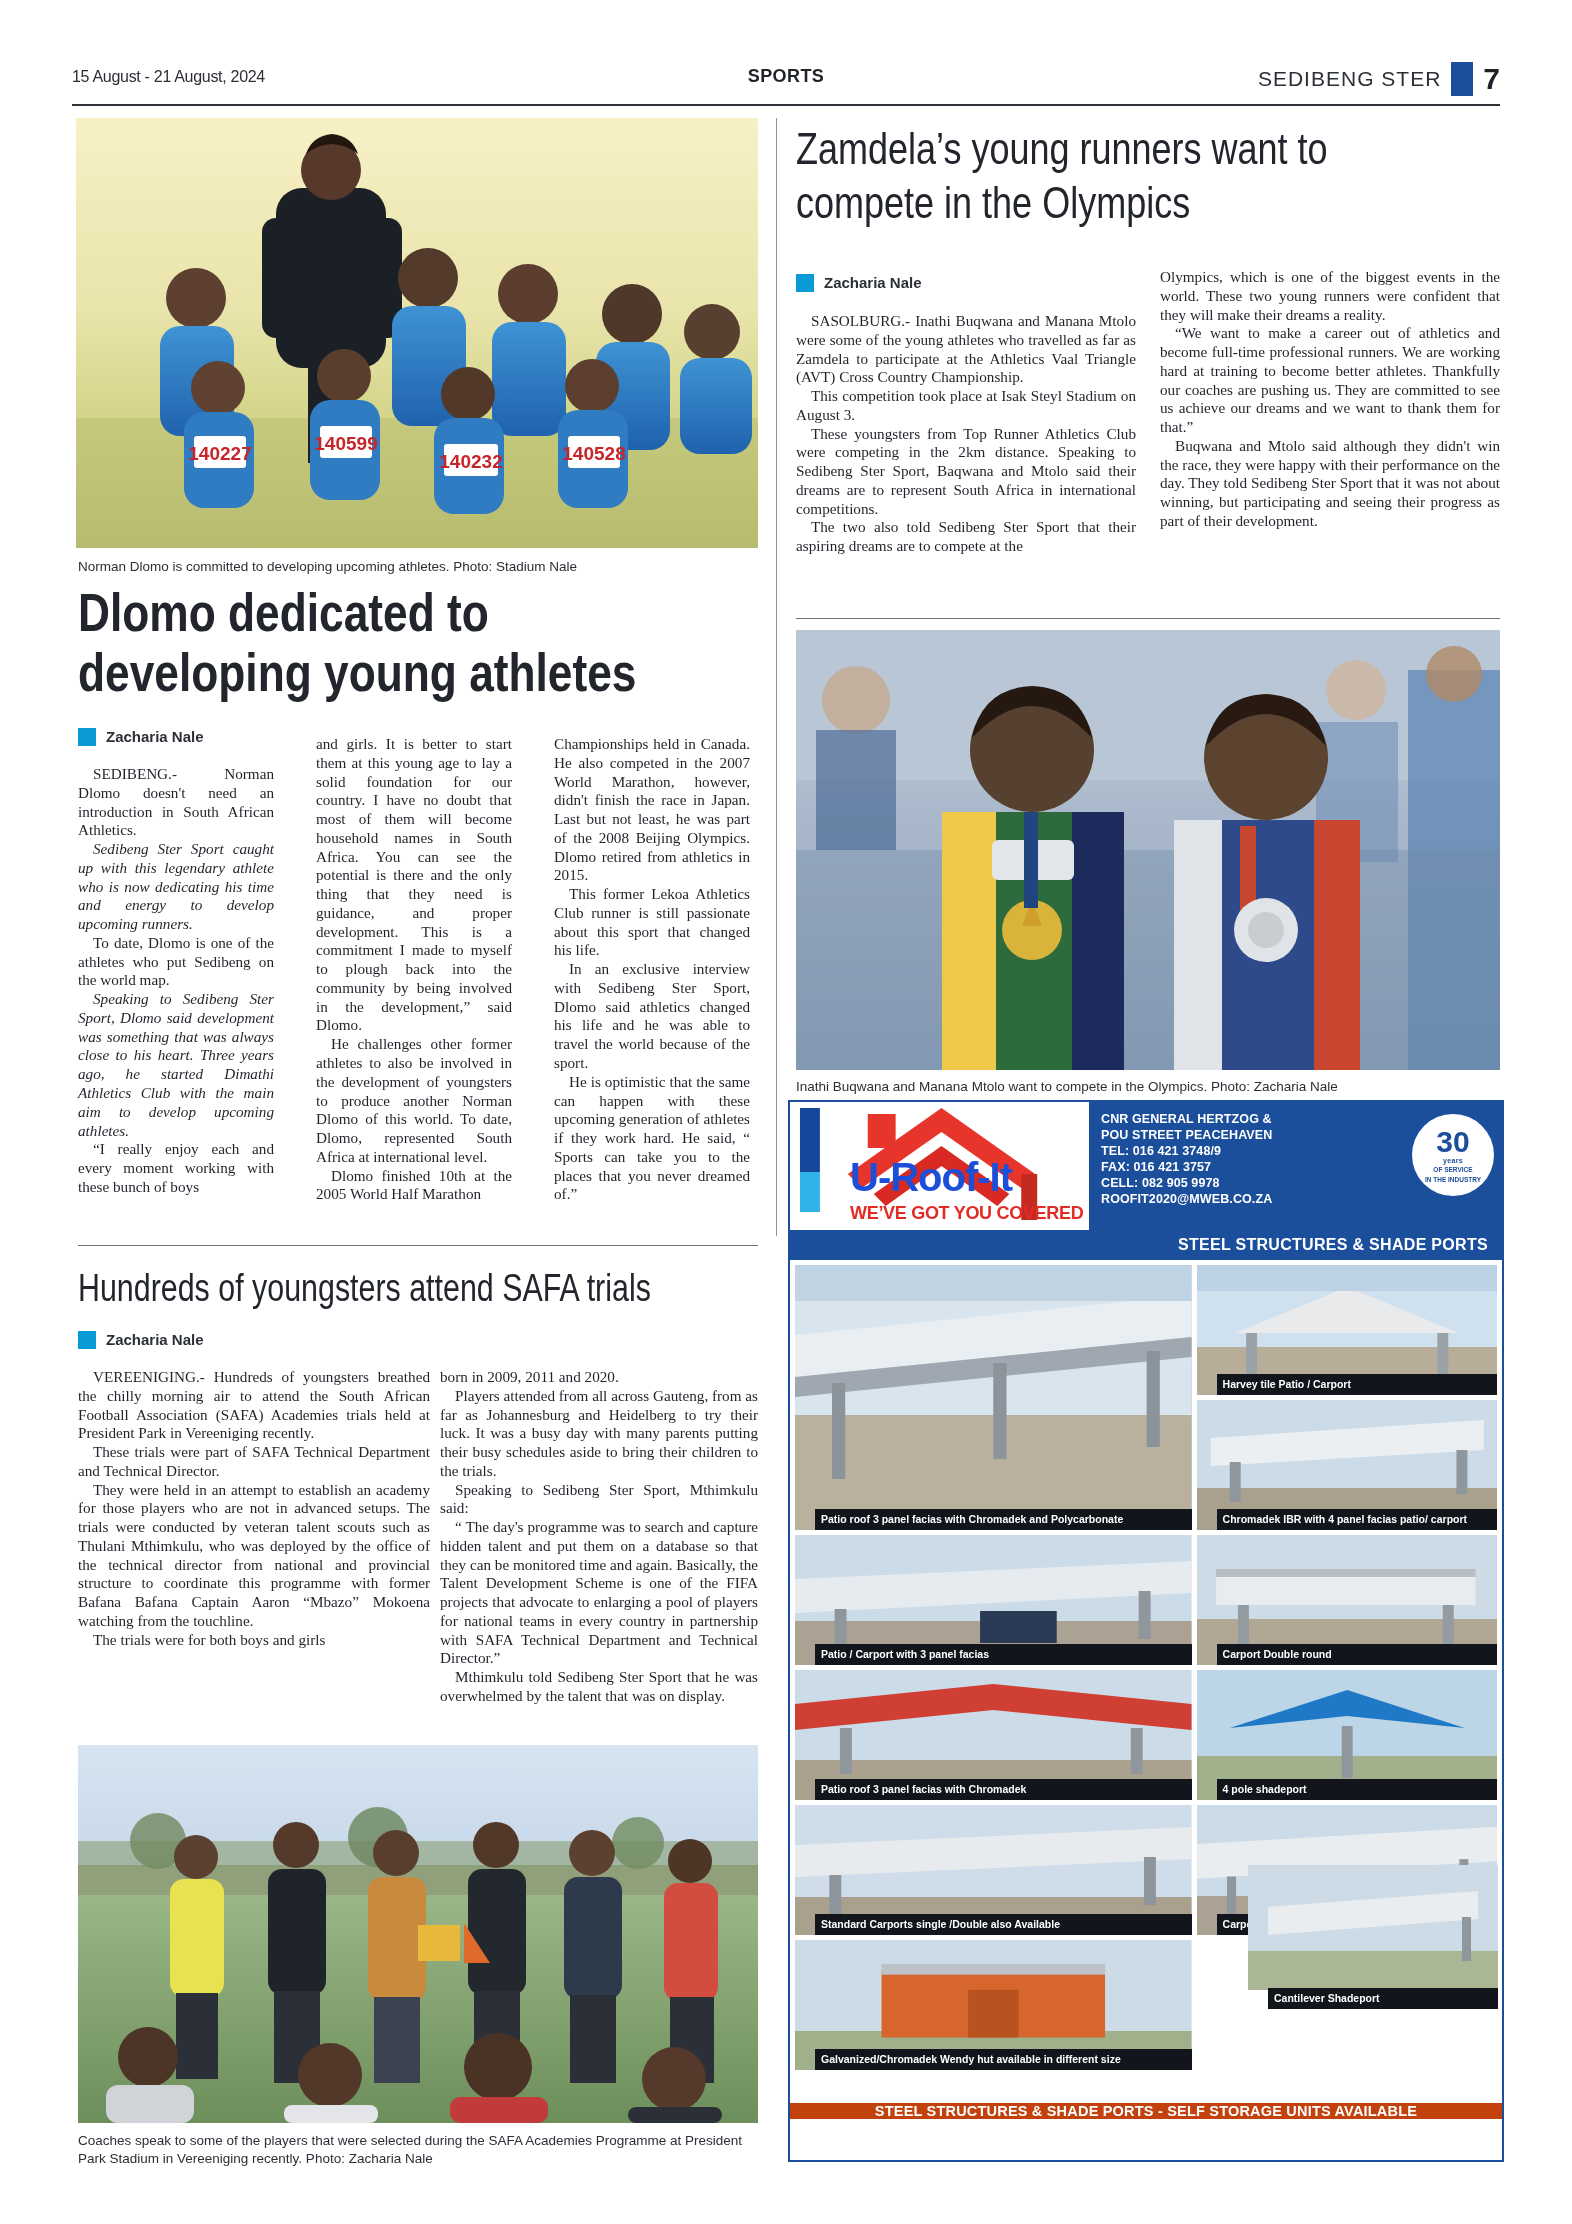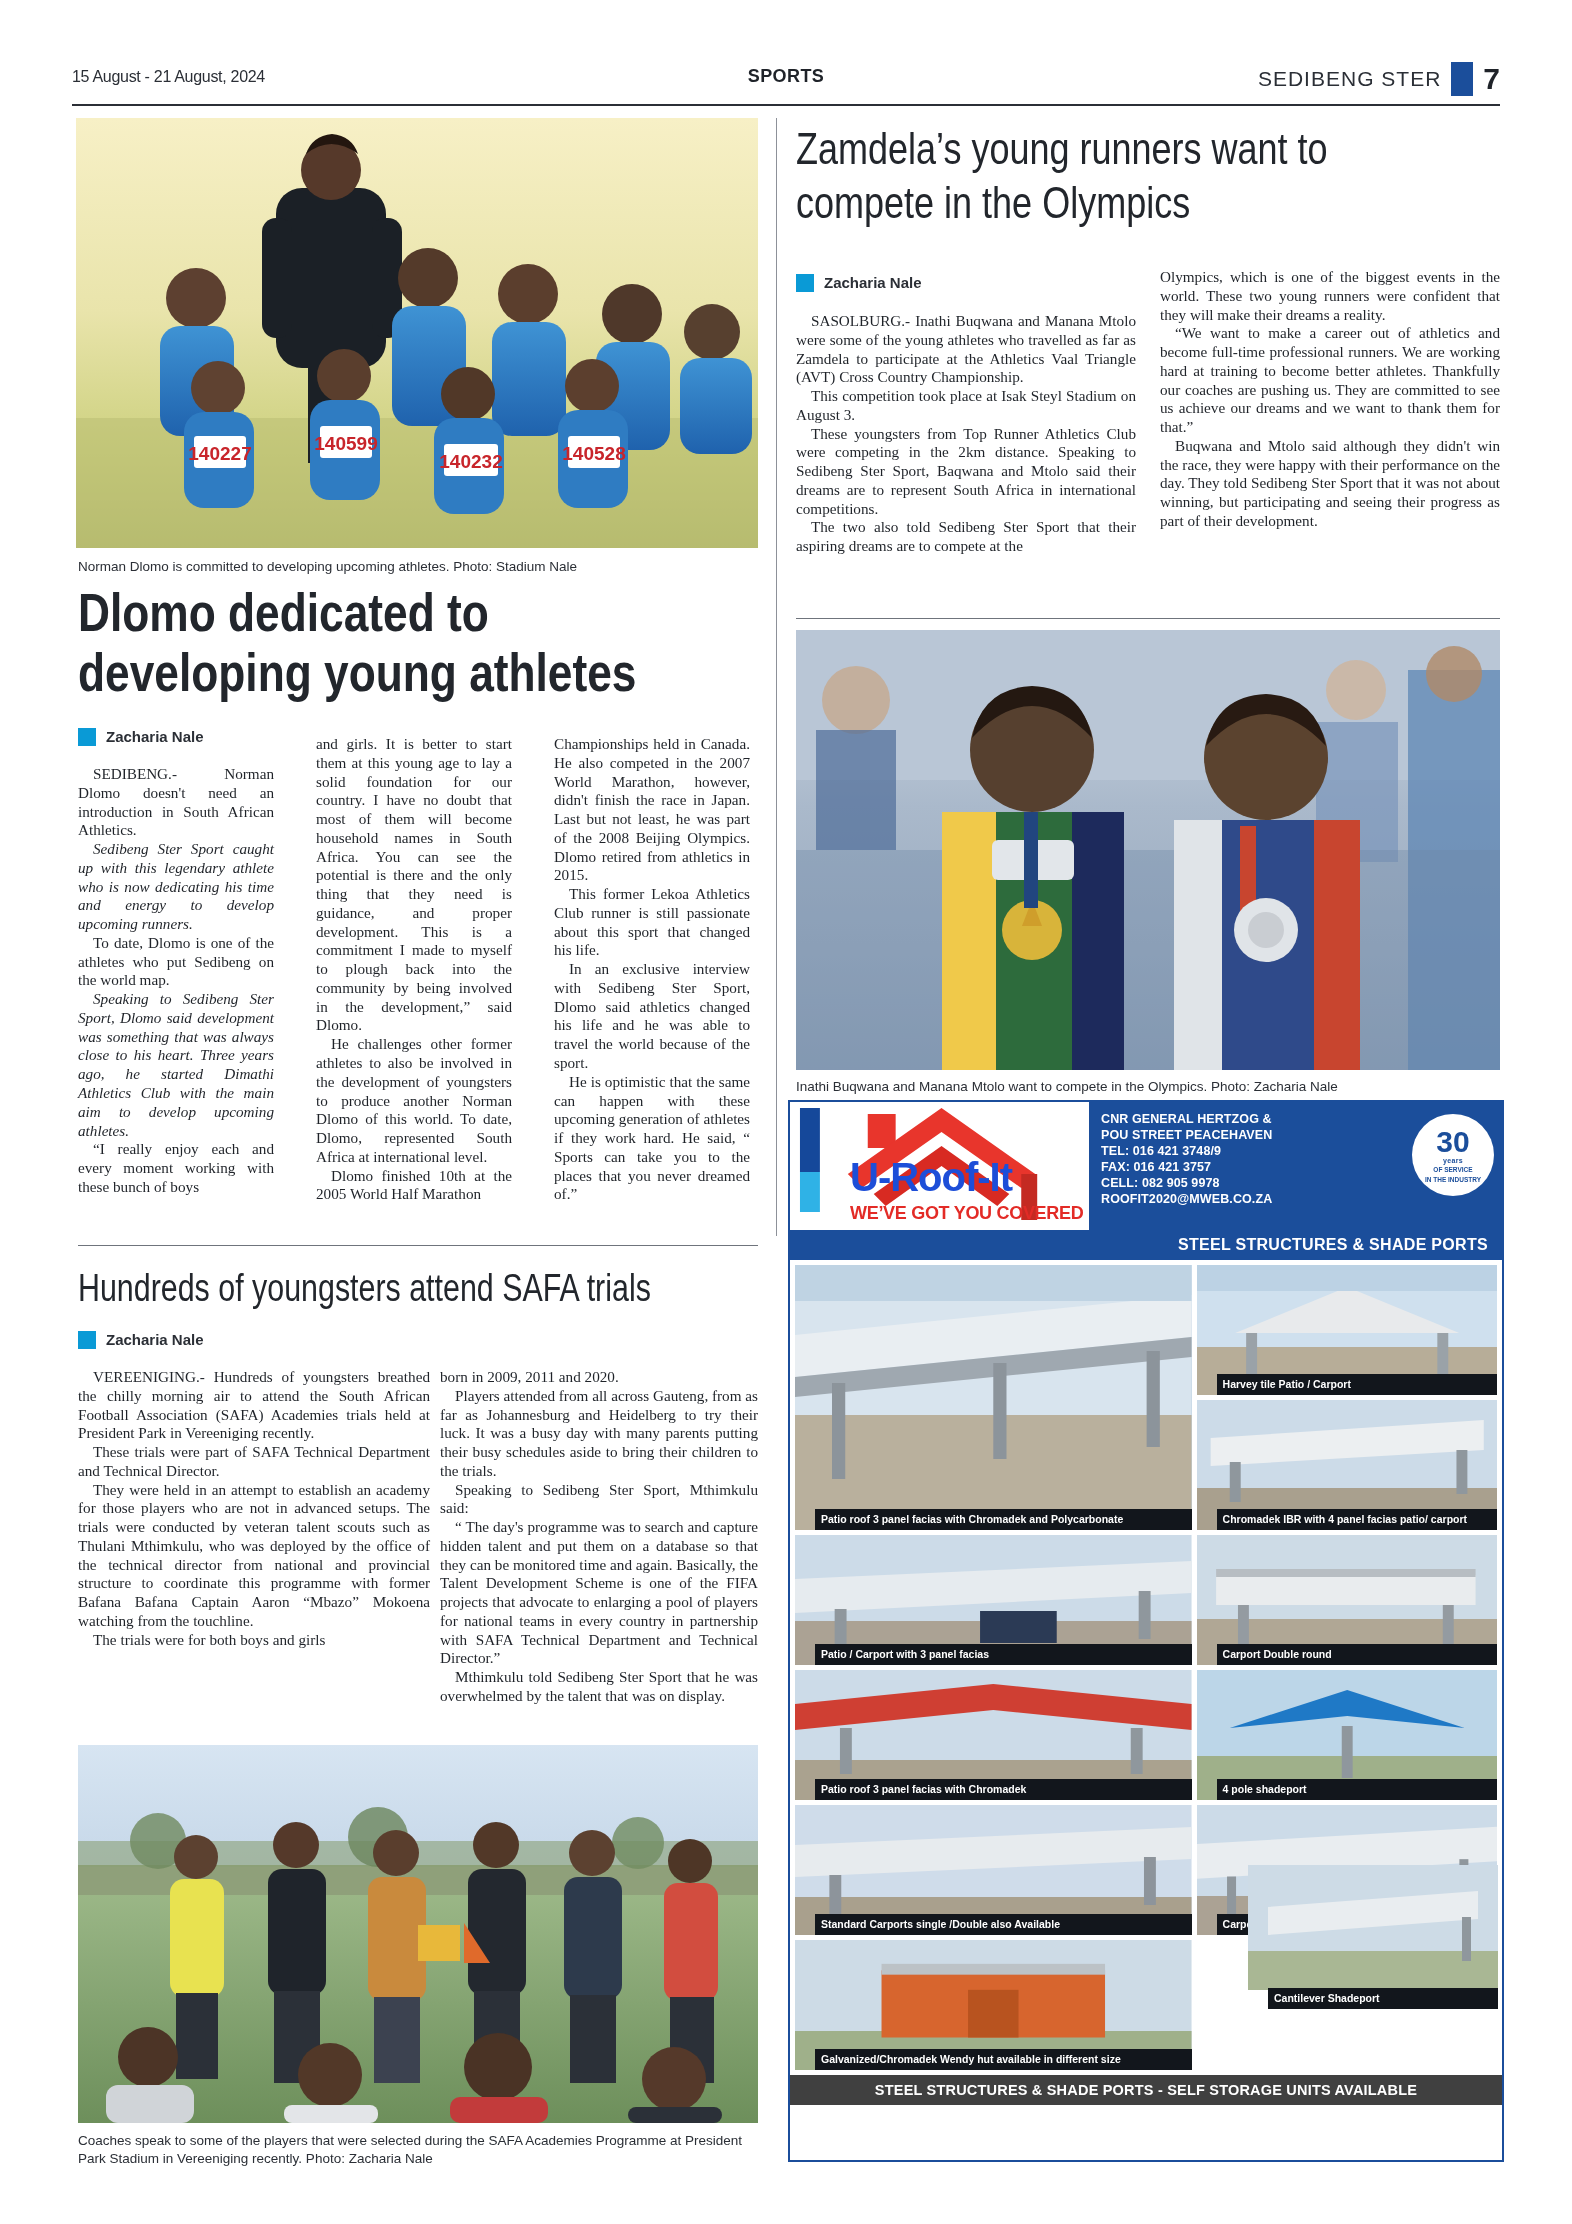--- a/index.html
+++ b/index.html
@@ -108,23 +108,23 @@
   }
   .ad-grid { position: relative; padding: 5px; display: grid; gap: 5px; }
   .ad-cell { position: relative; overflow: hidden; }
   .ad-cap {
     position: absolute; left: 0; bottom: 0; width: 100%;
     background: #12161c; color: #ffffff;
     font-family: "Liberation Sans", sans-serif; font-weight: 700;
     font-size: 10.5px; line-height: 1.2; padding: 4px 6px; margin-left: 20px;
   }
   .ad-foot {
-    height: 30px; background:#404040; color:#ffffff;
+    height: 16px; background:#c2410c; color:#ffffff;
     font-family:"Liberation Sans", sans-serif; font-weight:700; font-size:14.5px;
-    display:flex; align-items:center; justify-content:center; letter-spacing:0.2px;
+    display:flex; align-items:center; justify-content:center; letter-spacing:0.2px;margin-top:28px;
   }
   .uroof-word {
     position:absolute; left: 60px; bottom: 30px;
     font-family:"Liberation Sans", sans-serif; font-weight:700; font-size:40px; color:#1d4ed8;
     letter-spacing:-1px;
   }
   .uroof-sub {
     position:absolute; left: 60px; bottom: 6px;
     font-family:"Liberation Sans", sans-serif; font-weight:700; font-size:18px; color:#e32b26;
     letter-spacing:-0.3px;

